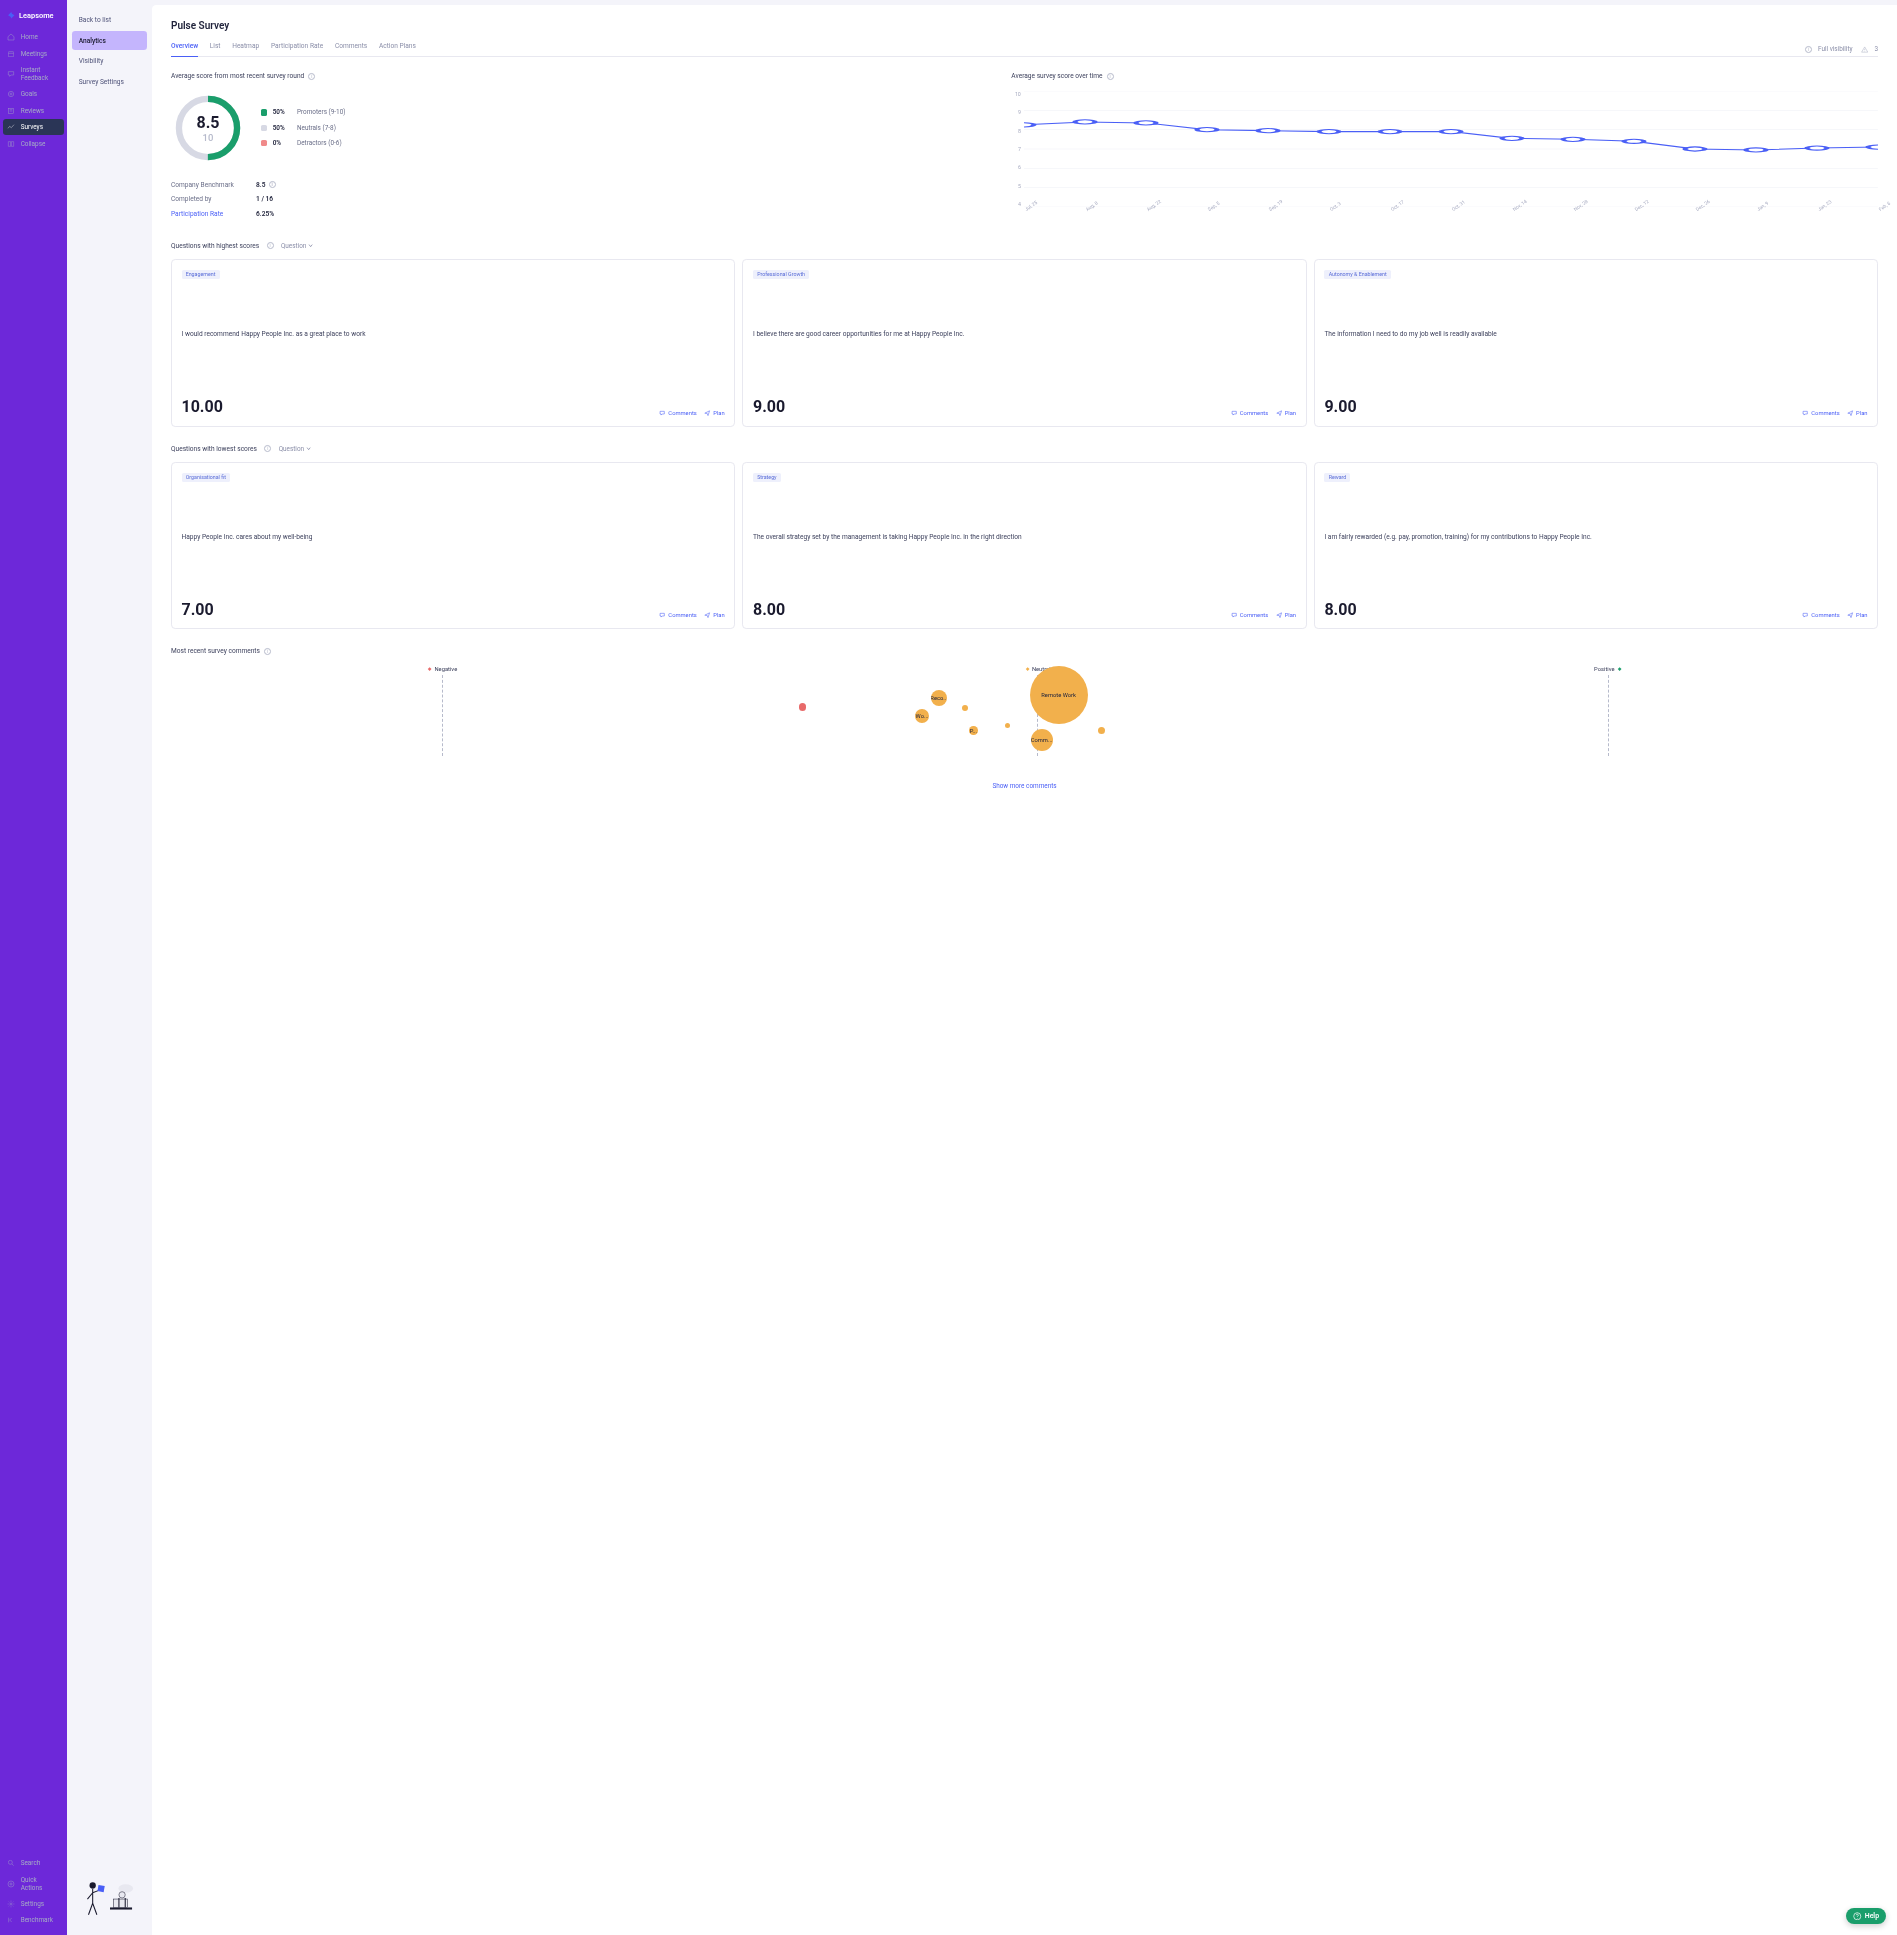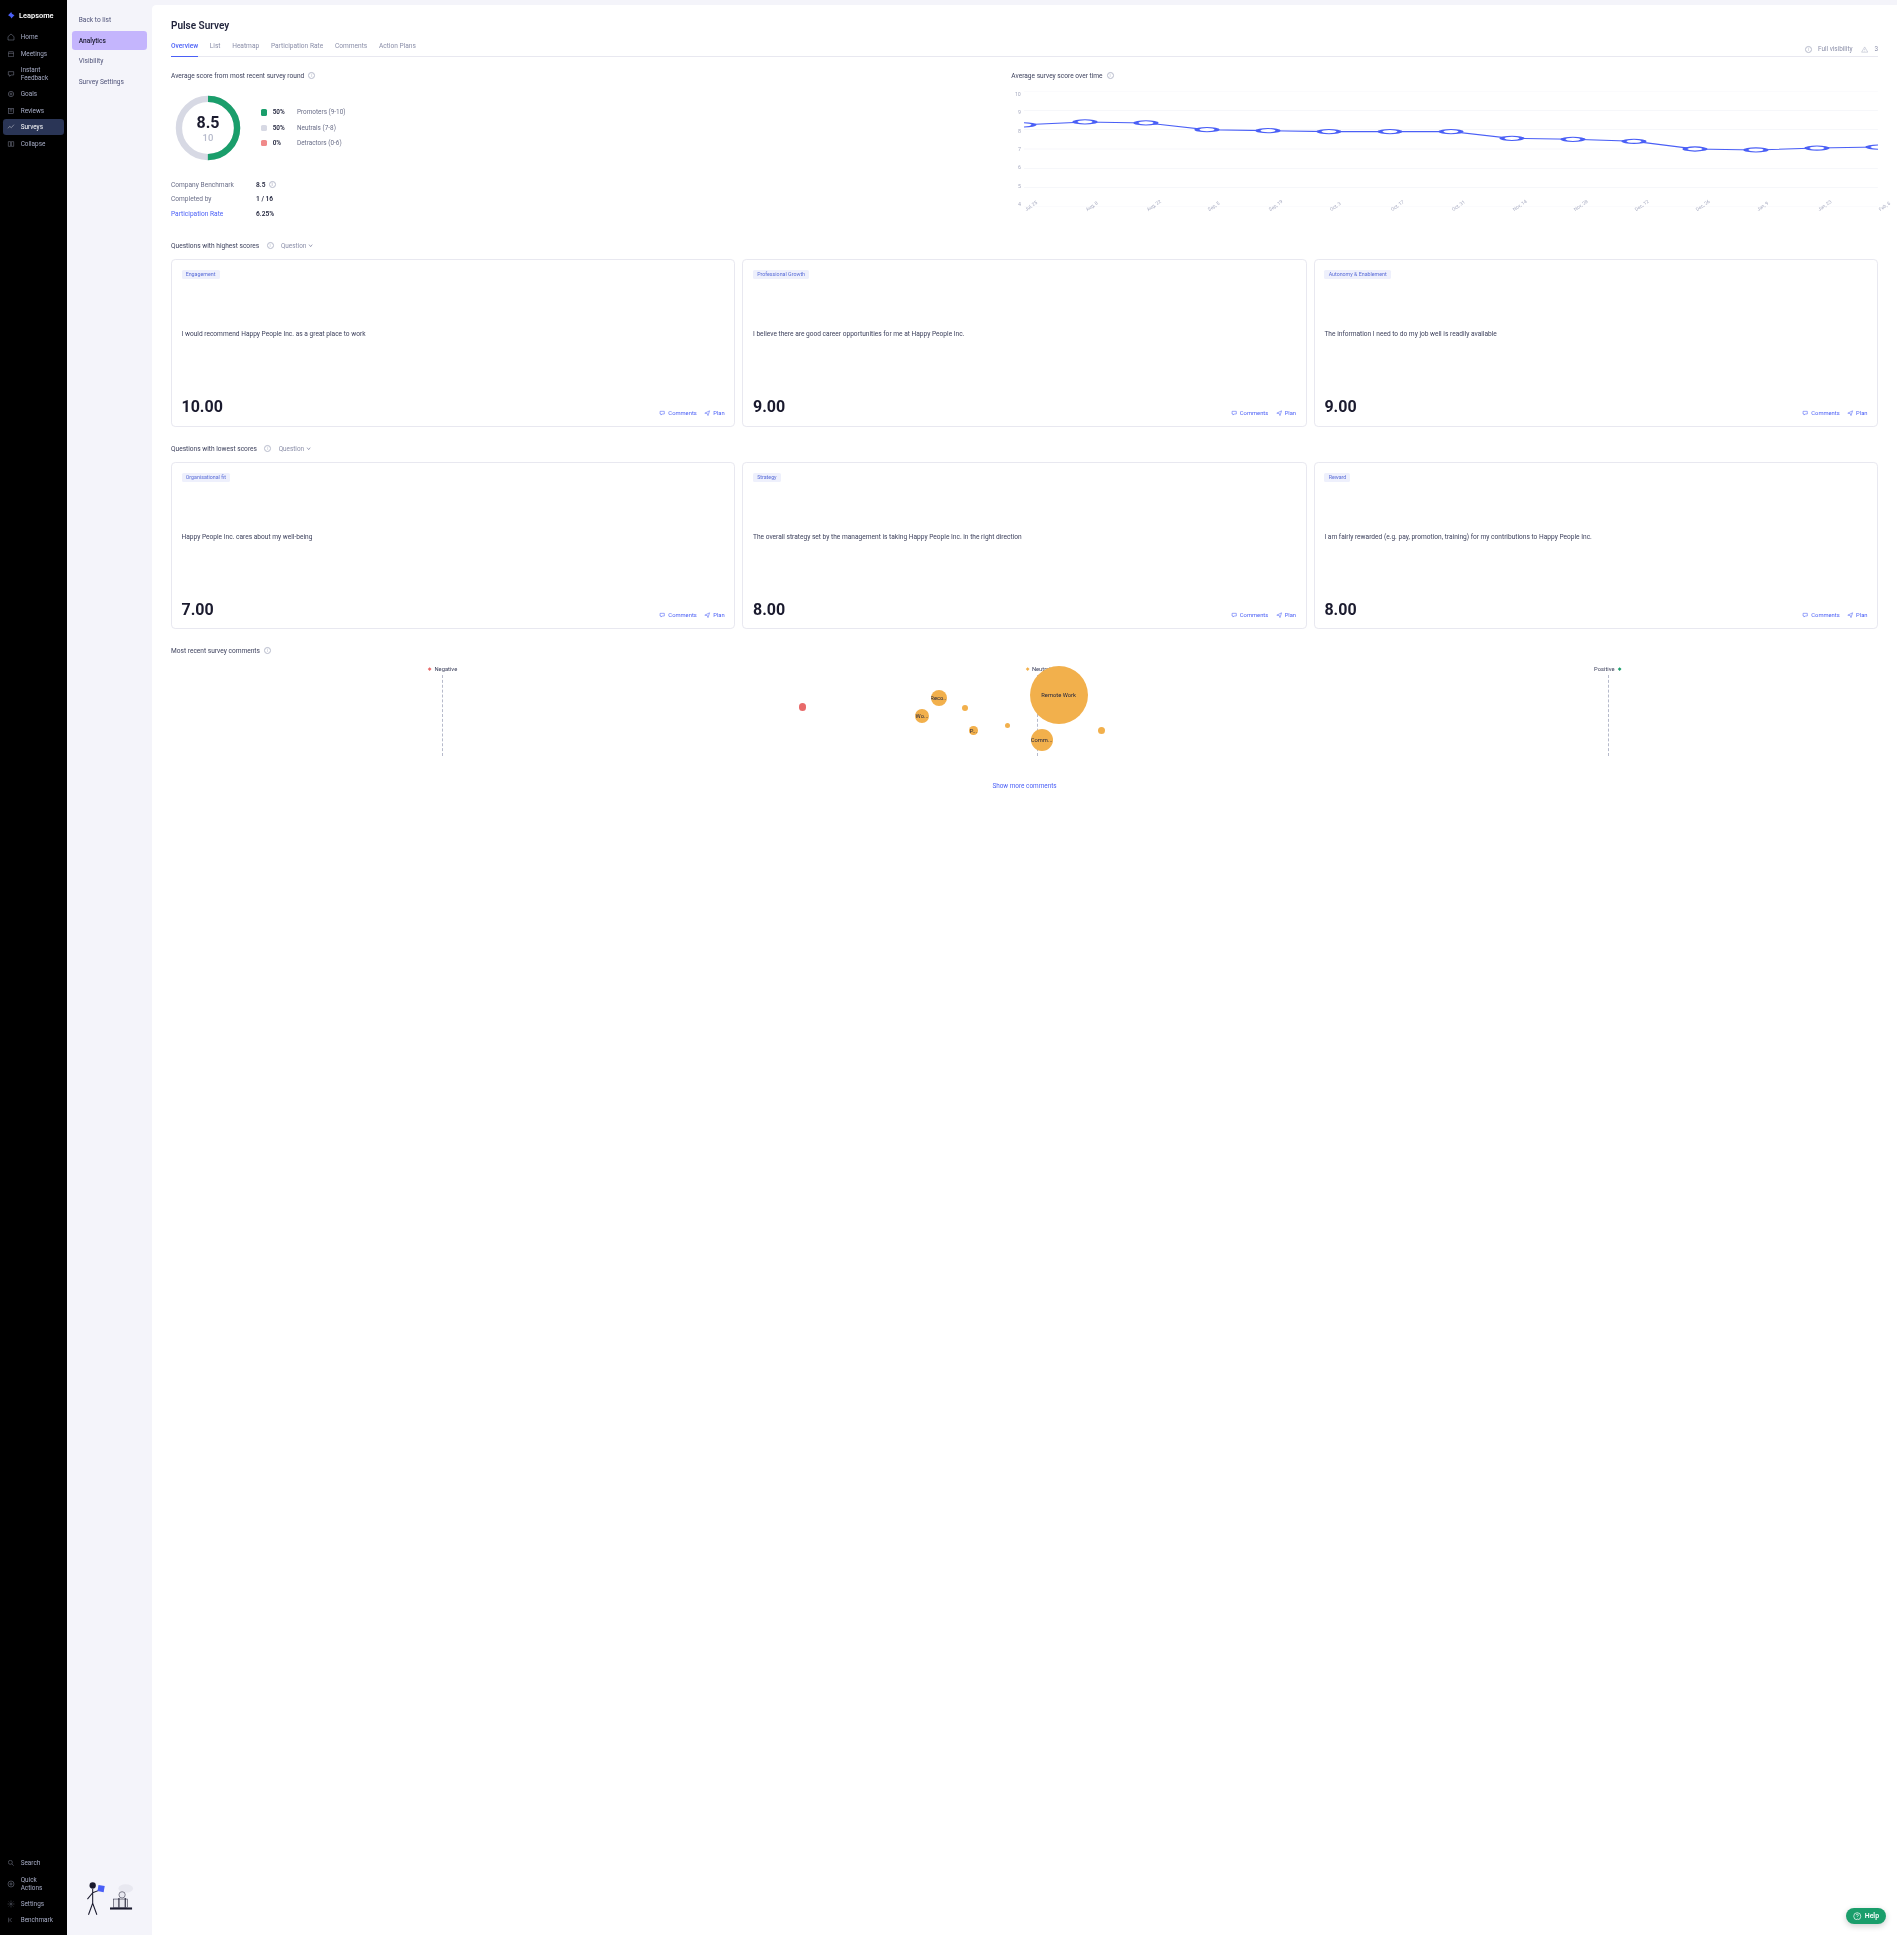--- a/index.html
+++ b/index.html
@@ -1,20 +1,20 @@
 <!DOCTYPE html>
 <html style="font-size:8.5px"><head>
 <meta charset="utf-8">
 <style>
 * { margin: 0; padding: 0; box-sizing: border-box; }
 body { font-family: -apple-system, BlinkMacSystemFont, "Segoe UI", Roboto, sans-serif; background: #f4f4fa; color: #1a1a2e; font-size: 6.9px; }
 .app { display: flex; min-height: 100vh; }
 
 
-.nav-sidebar { width: 67px; background: #000000; color: #b8bdd1; display: flex; flex-direction: column; padding: 6.4px 0; }
+.nav-sidebar { width: 67px; background: #6d28d9; color: #b8bdd1; display: flex; flex-direction: column; padding: 6.4px 0; }
 .logo { display: flex; align-items: center; gap: 3.2px; padding: 4.2px 7.4px 9.5px; color: #fff; font-weight: 600; font-size: 7.4px; }
 .logo svg { flex-shrink: 0; }
 .nav-list { flex: 1; }
 .nav-item { display: flex; align-items: center; gap: 5.3px; padding: 4.2px 7.4px; font-size: 6.4px; color: #a6acc5; cursor: pointer; }
 .nav-item.active { background: #2a3556; color: #fff; border-radius: 3.2px; margin: 0 3.2px; padding: 4.2px 4.2px; }
 .nav-item svg { flex-shrink: 0; opacity: .8; }
 .nav-bottom { }
 
 
 .sub-sidebar { width: 85px; background: #f4f4fa; padding: 10.6px 5.3px; display: flex; flex-direction: column; }
@@ -28,21 +28,21 @@
 .tabs { display: flex; align-items: center; gap: 11.7px; border-bottom: 0.5px solid #e8e8f0; margin-bottom: 15px; }
 .tab { padding-bottom: 6.4px; font-size: 6.6px; color: #8a8ea8; cursor: pointer; position: relative; }
 .tab.active { color: #4a5ff6; font-weight: 500; }
 .tab.active::after { content: ''; position: absolute; bottom: -0.5px; left: 0; right: 0; height: 1.1px; background: #4a5ff6; }
 .tab-meta { margin-left: auto; display: flex; gap: 8.5px; align-items: center; font-size: 6.4px; color: #8a8ea8; }
 .tab-meta-item { display: flex; align-items: flex-end; gap: 6px; }
 
 
 .section-row { display: flex; gap: 21px; margin-bottom: 19px; }
 .section { flex: 1; }
-.section-title { font-size: 6.6px; color: #3a3e5a; margin-bottom: 10.6px; display: flex; align-items: flex-start; gap: 4.2px; }
+.section-title { font-size: 6.6px; color: #3a3e5a; margin-bottom: 10.6px; display: flex; align-items: center; gap: 4.2px; }
 .info-icon { width: 6.9px; height: 6.9px; border: 0.5px solid #b6bacb; border-radius: 50%; display: inline-flex; align-items: center; justify-content: center; font-size: 4.8px; color: #b6bacb; }
 
 
 .score-block { display: flex; align-items: center; gap: 16px; }
 .donut-wrap { position: relative; width: 74px; height: 74px; }
 .donut-center { position: absolute; inset: 0; display: flex; flex-direction: column; align-items: center; justify-content: center; }
 .donut-score { font-size: 16px; font-weight: 700; color: #1a1a2e; }
 .donut-max { font-size: 9.5px; color: #b6bacb; font-weight: 500; }
 .legend { display: flex; flex-direction: column; gap: 7.4px; }
 .legend-row { display: flex; align-items: center; gap: 5.3px; font-size: 6.4px; }

